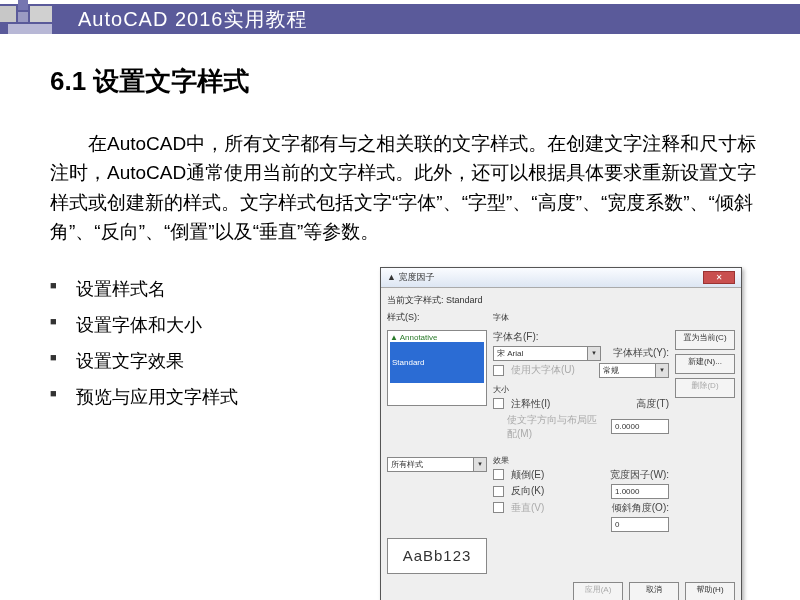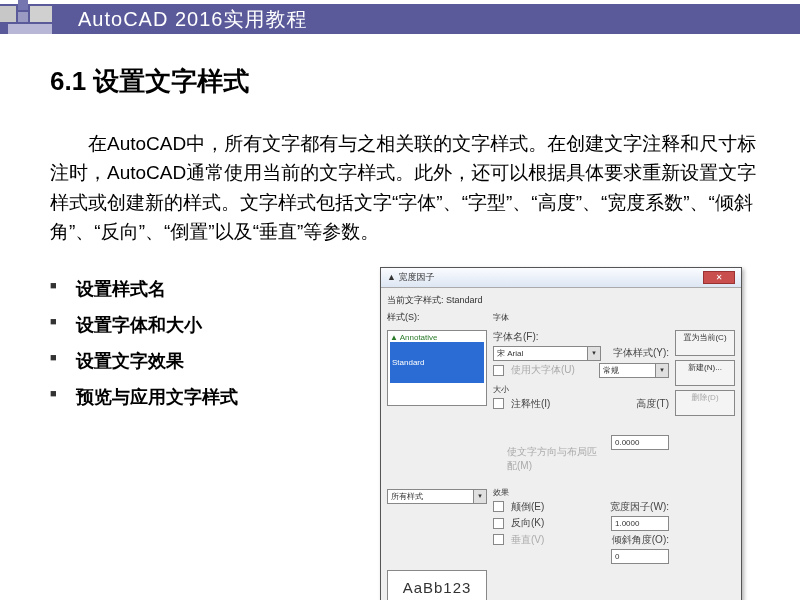--- a/index.html
+++ b/index.html
@@ -48,21 +48,21 @@
   .lower {
     display: flex;
     gap: 30px;
   }
   .bullets {
     flex: 0 0 300px;
     padding-top: 10px;
   }
   .bullets ul {
     list-style: none;
-    padding: 0; margin: 0; font-weight: bold;
+    padding: 0; margin: 0;
   }
   .bullets li {
     font-size: 18px;
     margin-bottom: 12px;
     position: relative;
     padding-left: 26px;
   }
   .bullets li::before {
     content: "■";
     position: absolute;
@@ -140,21 +140,21 @@
     text-align: center;
     line-height: 11px;
     font-size: 7px;
   }
   .btn {
     border: 1px solid #888;
     background: #f4f4f4;
     text-align: center;
     padding: 1px 4px;
     font-size: 8px;
-    height: 26px;
+    height: 20px;
     line-height: 12px;
     box-sizing: border-box;
   }
   .btn.disabled { color: #aaa; }
   .side-btns { display: flex; flex-direction: column; gap: 4px; }
   .chk { width: 9px; height: 9px; border: 1px solid #888; background: #fff; display: inline-block; margin-right: 3px; }
   .lbl { font-size: 10px; color: #444; }
   .lbl.dis { color: #aaa; }
   .preview-label { grid-column: 1; font-size: 8px; margin-top: 2px;}
   .preview-box {
@@ -257,21 +257,21 @@
 
         <div class="mid-col" style="grid-column:2;">
           <div class="group-title">大小</div>
           <div class="row">
             <span class="chk"></span>
             <span class="lbl">注释性(I)</span>
             <span style="flex:1"></span>
             <span class="lbl">高度(T)</span>
           </div>
           <div class="row">
-            <span class="lbl dis" style="margin-left:14px;margin-top:32px;">使文字方向与布局匹配(M)</span>
+            <span class="lbl dis" style="margin-left:14px;">使文字方向与布局匹配(M)</span>
             <span style="flex:1"></span>
             <div class="field" style="flex:0 0 50px">0.0000</div>
           </div>
         </div>
         <div class="right-col"></div>
 
         <div class="preview-label">
           <div class="combo">
             <div class="field">所有样式</div>
               <div class="arrow">▾</div>

